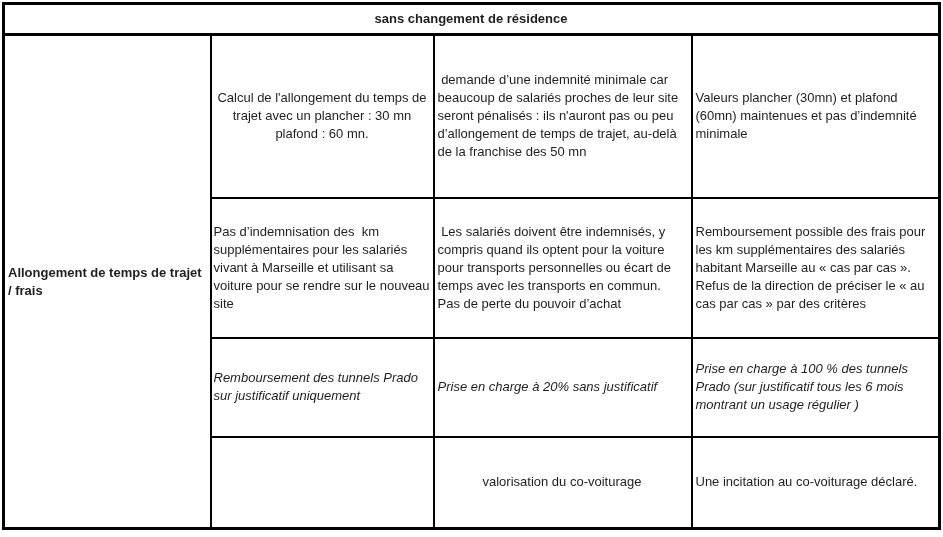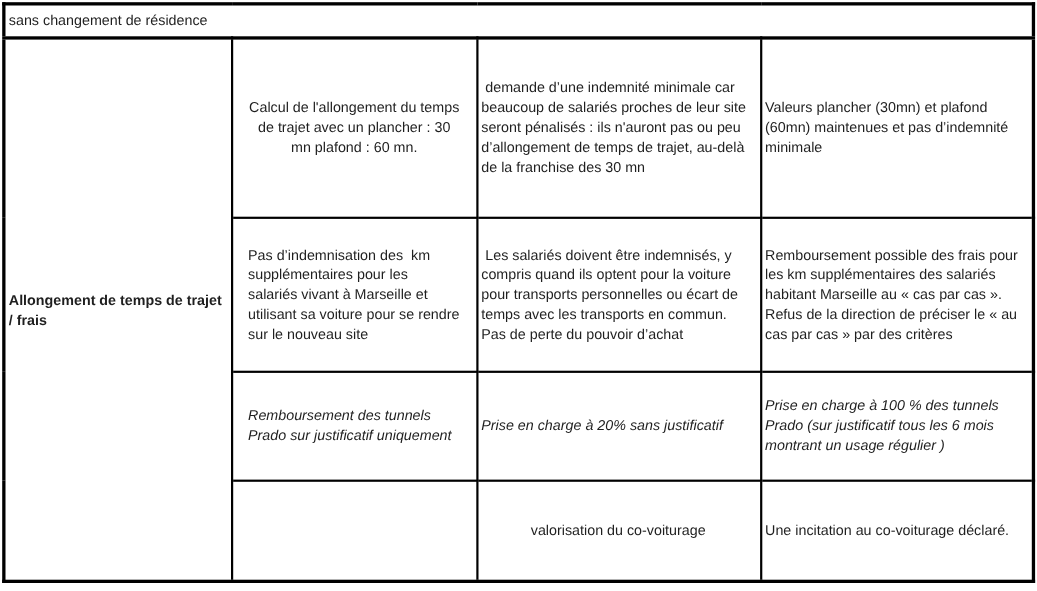--- a/index.html
+++ b/index.html
@@ -22,33 +22,33 @@
     vertical-align: middle;
     color: #1f1f1f;
     font-size: 13px;
     line-height: 18px;
     white-space: pre-wrap;
     word-wrap: break-word;
     overflow: hidden;
     padding: 1px 4px 1px 3px;
   }
   .title-cell {
-    font-weight: normal;
-    text-align: left;
+    font-weight: bold;
+    text-align: center;
     color: #000000;
     border-bottom: 3px solid #000000 !important;
     height: 26px;
   }
   .label-cell {
     font-weight: bold;
     text-align: left;
     color: #000000;
     padding: 1px 3px !important;
   }
-  .c2 { padding: 1px 14px !important; }
+  .c2 { padding: 1px 2px !important; }
   .c4 { padding: 1px 5px 1px 3px !important; }
   .center { text-align: center; }
   tr.r1 { height: 163px; }
   tr.r2 { height: 140px; }
   tr.r3 { height: 99px; font-style: italic; }
   tr.r4 { height: 92px; }
 </style>
 </head>
 <body>
 
@@ -59,21 +59,21 @@
     <col style="width:258px">
     <col style="width:248px">
   </colgroup>
   <tbody>
     <tr>
       <td colspan="4" class="title-cell">sans changement de résidence</td>
     </tr>
     <tr class="r1">
       <td rowspan="4" class="label-cell">Allongement de temps de trajet / frais</td>
       <td class="c2 center">Calcul de l'allongement du temps de trajet avec un plancher : 30 mn plafond : 60 mn.</td>
-      <td class="c3"> demande d’une indemnité minimale car beaucoup de salariés proches de leur site seront pénalisés : ils n'auront pas ou peu d’allongement de temps de trajet, au-delà de la franchise des 30 mn</td>
+      <td class="c3"> demande d’une indemnité minimale car beaucoup de salariés proches de leur site seront pénalisés : ils n'auront pas ou peu d’allongement de temps de trajet, au-delà de la franchise des 50 mn</td>
       <td class="c4">Valeurs plancher (30mn) et plafond (60mn) maintenues et pas d’indemnité minimale</td>
     </tr>
     <tr class="r2">
       <td class="c2">Pas d’indemnisation des  km supplémentaires pour les salariés vivant à Marseille et utilisant sa voiture pour se rendre sur le nouveau site</td>
       <td class="c3"> Les salariés doivent être indemnisés, y compris quand ils optent pour la voiture pour transports personnelles ou écart de temps avec les transports en commun. Pas de perte du pouvoir d’achat</td>
       <td class="c4">Remboursement possible des frais pour les km supplémentaires des salariés habitant Marseille au « cas par cas ». Refus de la direction de préciser le « au cas par cas » par des critères</td>
     </tr>
     <tr class="r3">
       <td class="c2">Remboursement des tunnels Prado sur justificatif uniquement</td>
       <td class="c3">Prise en charge à 20% sans justificatif</td>

